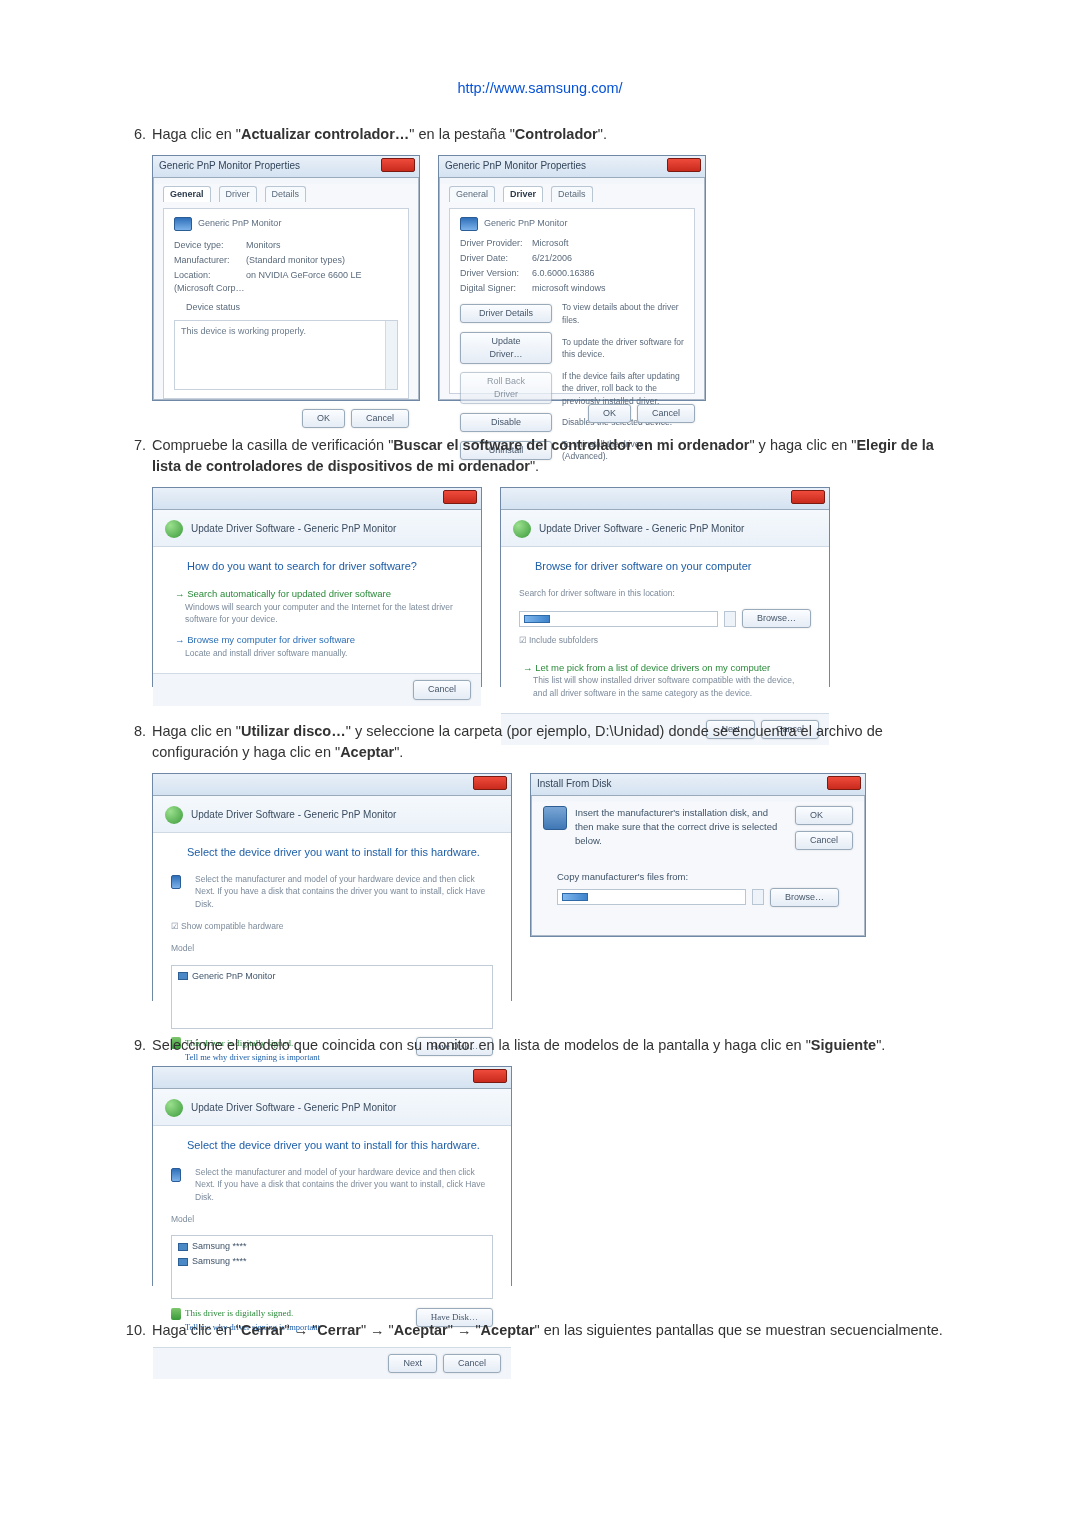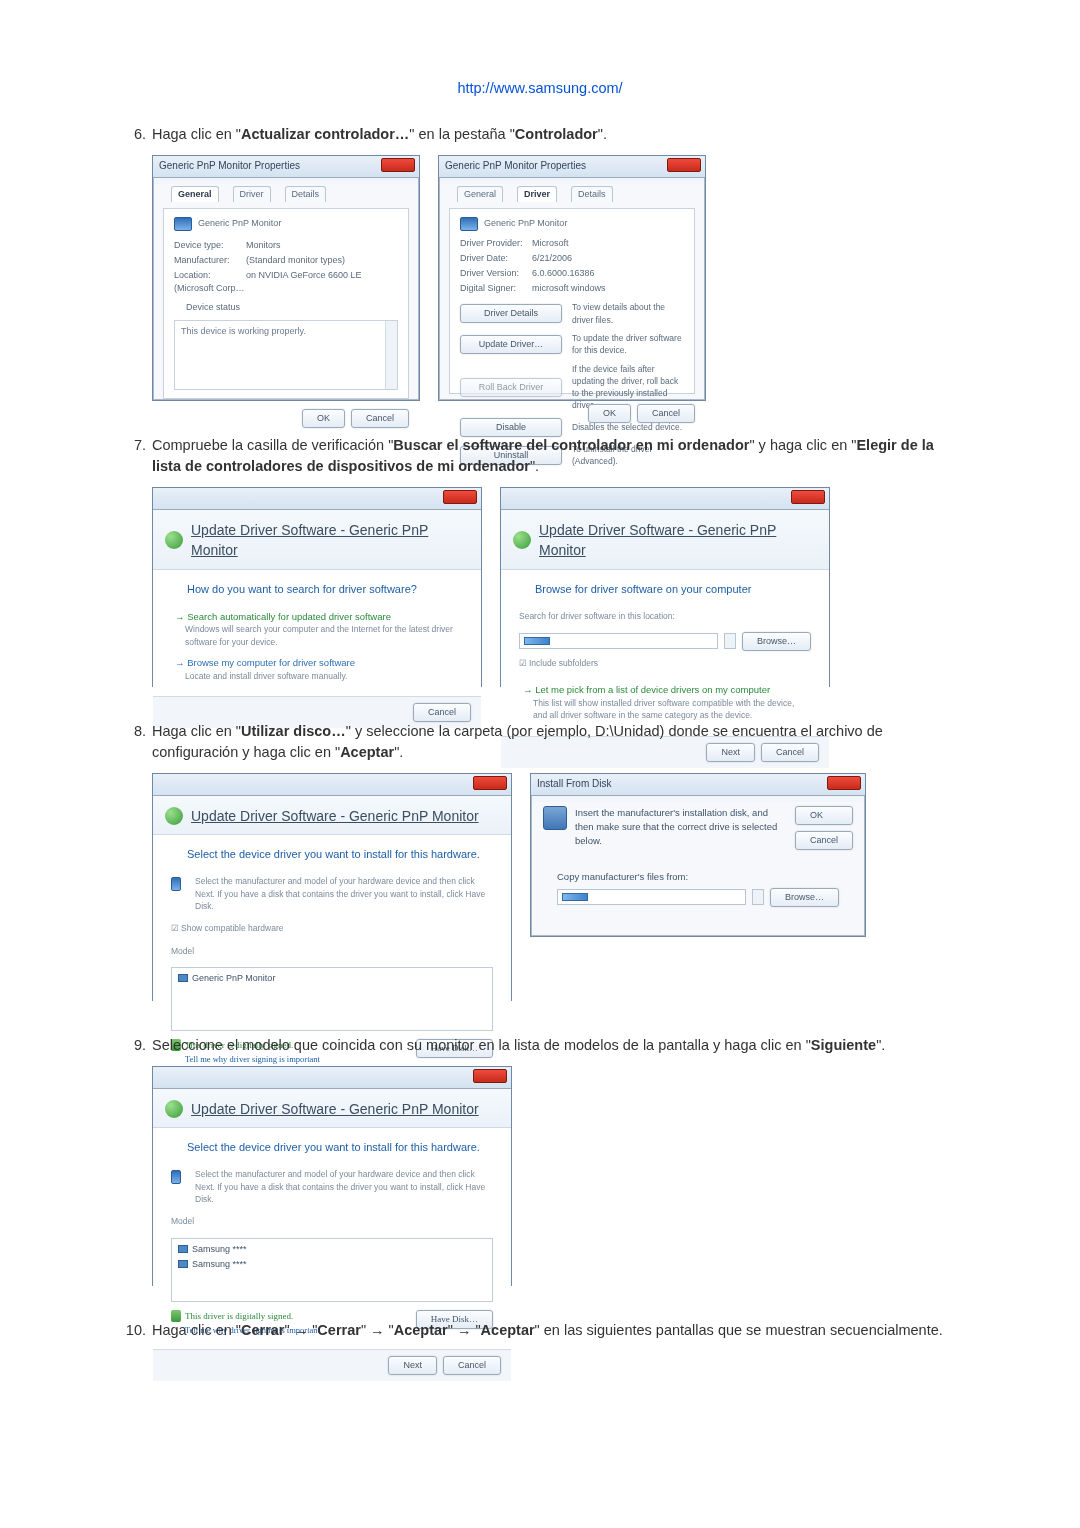--- a/index.html
+++ b/index.html
@@ -68,24 +68,23 @@
     border: 1px solid #7a1a10;
     border-radius: 2px;
   }
   .shot .body {
     padding: 8px 10px 10px;
     font-size: 9px;
     color: #546377;
   }
   .tabs {
     display: flex;
-    gap: 14px;
+    gap: 8px;
     margin-bottom: 6px;
     font-size: 9px;
-    margin-left: 8px;
   }
   .tabs span {
     background: #f7fafd;
     border: 1px solid #b8c6d4;
     border-bottom: none;
     padding: 1px 6px;
     border-radius: 3px 3px 0 0;
     color: #5a6a7c;
   }
   .tabs span.active { background: #fff; color: #2b3a4b; font-weight: 600; }
@@ -138,34 +137,33 @@
     border-radius: 3px;
     color: #45566a;
     box-shadow: 0 0 2px rgba(0,0,0,.15);
   }
   .descblock {
     margin: 6px 0 6px 12px;
     color: #5a6a7c;
   }
   .smallbtns { display:flex; flex-direction: column; gap:6px; margin-top:6px; }
   .smallbtns .row { display:flex; gap:10px; align-items: center; }
-  .smallbtns .winbtn { width: 102px; text-align:center; flex: 0 0 auto; }
+  .smallbtns .winbtn { width: 92px; text-align:center; flex: 0 0 auto; }
   .smallbtns .txt { flex:1; font-size:8.5px; color:#5a6a7c; }
 
   
   .wiz .banner {
     background: linear-gradient(#f5f9fd,#eaf1f8);
     border-bottom: 1px solid #cfd9e4;
     padding: 10px 12px 8px;
-    font-size: 14px;
+    font-size: 10px;
     color: #3b4d61;
     display: flex;
     align-items: center;
     gap: 8px;
-    text-decoration: underline;
   }
   .wiz .banner .arrow {
     width: 18px; height: 18px; border-radius: 50%;
     background: radial-gradient(circle at 30% 30%, #9be08e,#3a9a3a);
     position: relative; flex: 0 0 auto;
   }
   .wiz .content {
     padding: 12px 18px;
     font-size: 10px;
     color: #3c5a7c;

